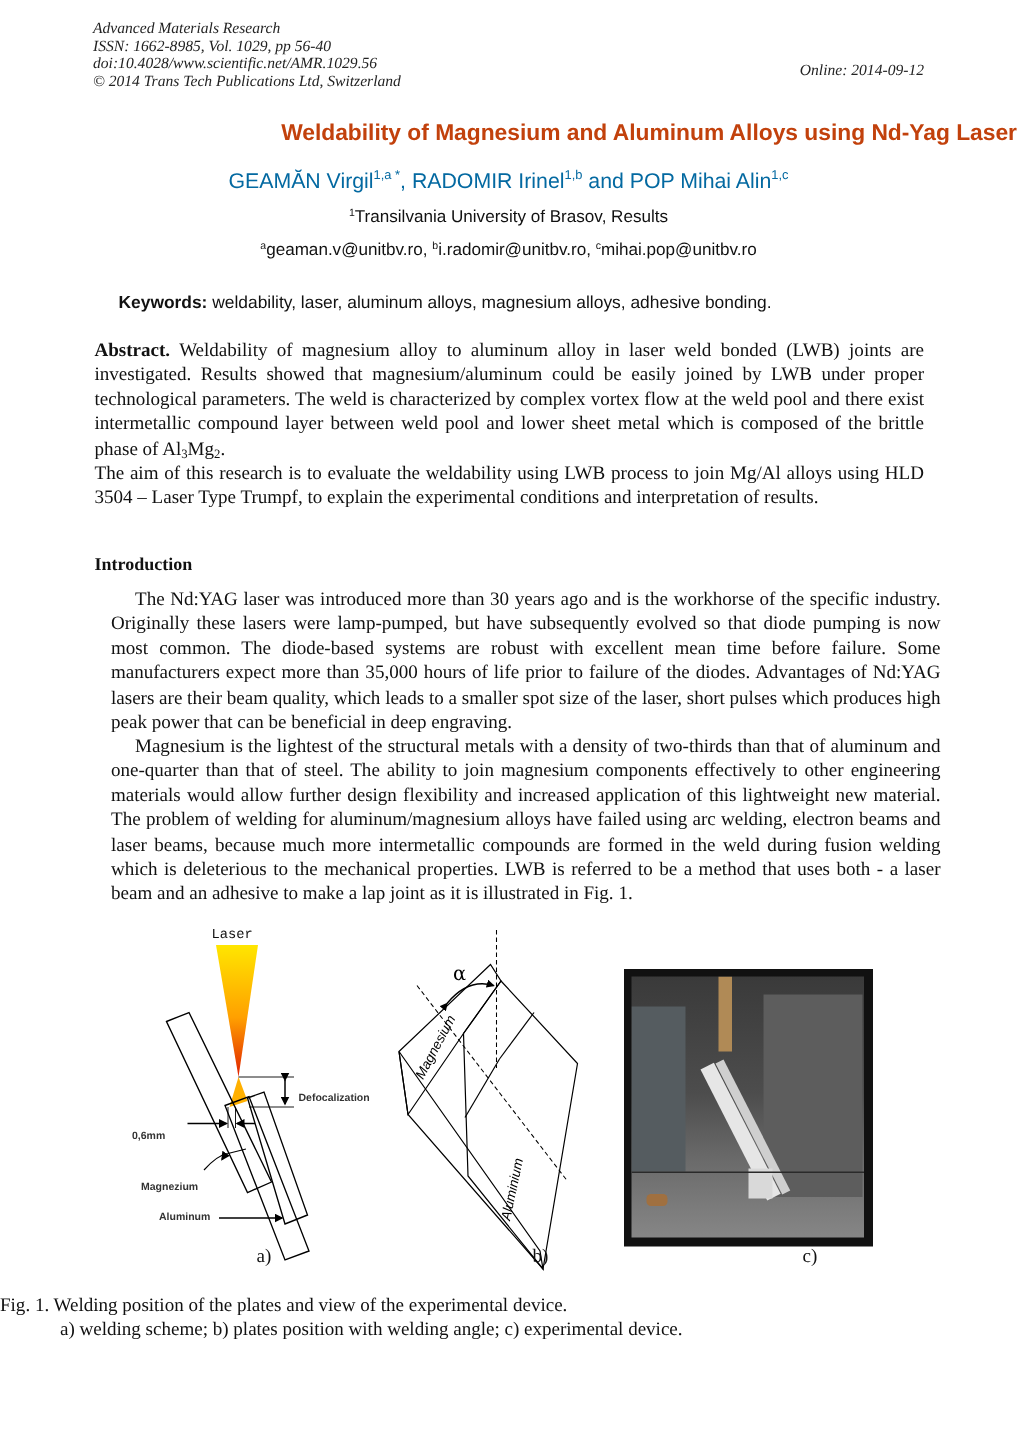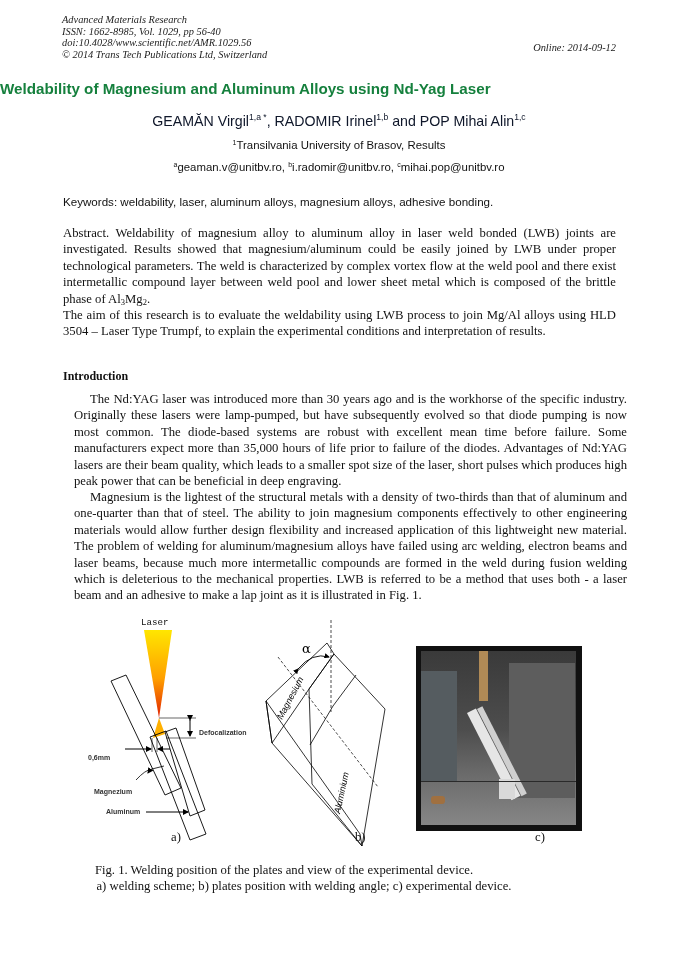--- a/index.html
+++ b/index.html
@@ -2,50 +2,50 @@
 <html><head>
 <meta charset="utf-8">
 <style>
   * { margin: 0; padding: 0; box-sizing: border-box; }
   html, body { width: 678px; height: 959px; background: #ffffff; overflow: hidden; }
   body { position: relative; font-family: "Liberation Serif", serif; color: #111; }
 
   .hdr { position: absolute; left: 62px; top: 14px; font-style: italic; font-size: 10.4px; line-height: 11.6px; color: #222; }
   .hdr-right { position: absolute; right: 62px; top: 14px; font-style: italic; font-size: 10.4px; color: #222; margin-top: 28px; }
 
-  .title { position: absolute; left: 0; width: 678px; top: 80px; text-align: left;
-           font-family: "Liberation Sans", sans-serif; font-weight: bold; font-size: 15.2px; color: #15803d; }
+  .title { position: absolute; left: 0; width: 678px; top: 80px; text-align: right;
+           font-family: "Liberation Sans", sans-serif; font-weight: bold; font-size: 15.2px; color: #c2410c; }
   .authors { position: absolute; left: 0; width: 678px; top: 113px; text-align: center;
-             font-family: "Liberation Sans", sans-serif; font-size: 14.2px; color: #0f172a; }
+             font-family: "Liberation Sans", sans-serif; font-size: 14.2px; color: #0369a1; }
   .authors sup { font-size: 8.6px; vertical-align: 6px; line-height: 0; }
   .affil { position: absolute; left: 0; width: 678px; top: 139px; text-align: center;
            font-family: "Liberation Sans", sans-serif; font-size: 11.4px; color: #111; }
   .affil sup, .emails sup { font-size: 7px; vertical-align: 4px; line-height: 0; }
   .emails { position: absolute; left: 0; width: 678px; top: 161px; text-align: center;
             font-family: "Liberation Sans", sans-serif; font-size: 11.4px; color: #111; }
 
   .keywords { position: absolute; left: 63px; top: 195px; font-family: "Liberation Sans", sans-serif; font-size: 11.6px; }
-  .keywords b { font-weight: normal; }
+  .keywords b { font-weight: bold; margin-left: 16px; }
 
   .para { position: absolute; left: 63px; width: 553px; font-size: 12.7px; line-height: 16.4px; text-align: justify; }
-  .para b { font-weight: normal; margin-top: 45px; }
+  .para b { font-weight: bold; margin-top: 45px; }
   .indent { text-indent: 16px; margin-left: 11px; }
   .sub { font-size: 8.5px; vertical-align: -2px; }
 
   .section { position: absolute; left: 63px; top: 369px; font-weight: bold; font-size: 12px; }
 
   
   .fig { position: absolute; left: 0; top: 612px; width: 678px; height: 240px; }
   .fig svg { position: absolute; left: 0; top: 0; }
   .photo { position: absolute; left: 416px; top: 34px; width: 166px; height: 185px; background: #111; }
   .photo-inner { position: absolute; left: 5px; top: 5px; right: 6px; bottom: 6px;
                  background: linear-gradient(180deg, #3a3a3a 0%, #4d4d4d 45%, #6a6a6a 70%, #868686 100%); overflow: hidden; }
   .sublabel { position: absolute; font-size: 12.7px; }
 
-  .caption { position: absolute; left: 0; width: 568px; text-align: center; font-size: 12.7px; line-height: 16.5px; }
+  .caption { position: absolute; left: 0; width: 568px; font-size: 12.7px; line-height: 16.5px; }
 </style>
 </head>
 <body>
 
 <div class="hdr">
   <div>Advanced Materials Research</div>
   <div>ISSN: 1662-8985, Vol. 1029, pp 56-40</div>
   <div>doi:10.4028/www.scientific.net/AMR.1029.56</div>
   <div>© 2014 Trans Tech Publications Ltd, Switzerland</div>
 </div>

